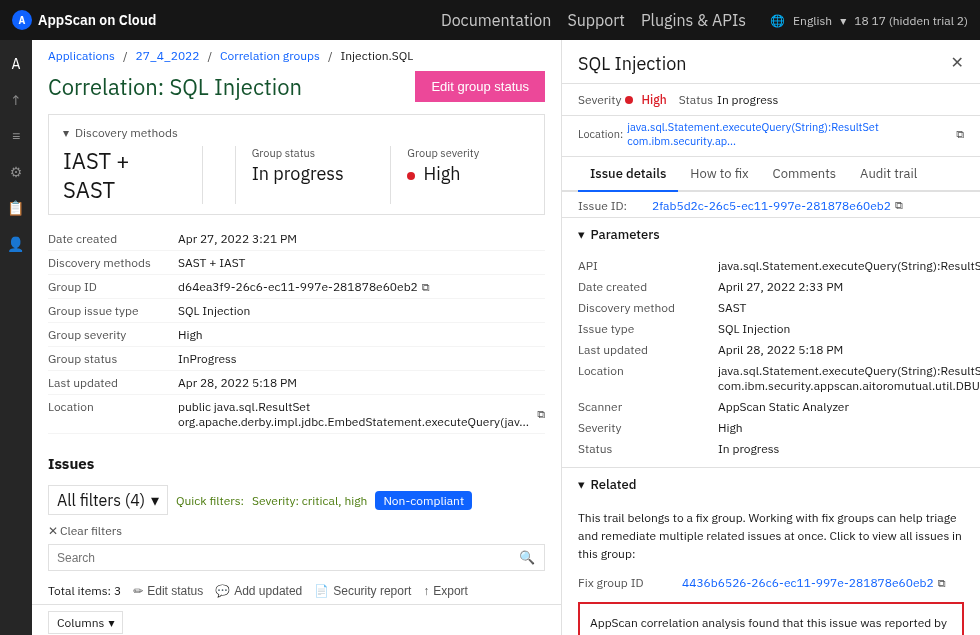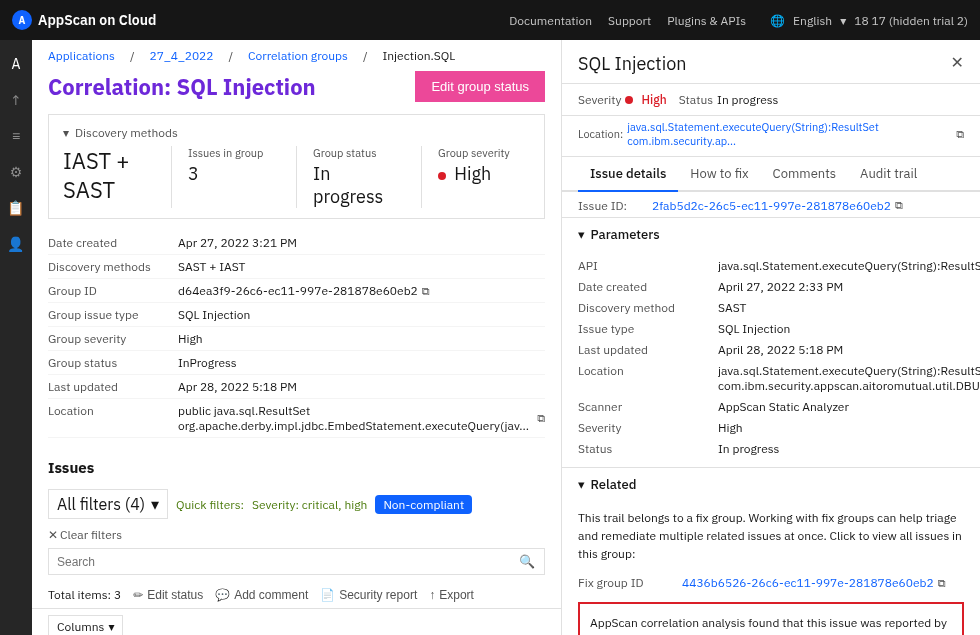--- a/index.html
+++ b/index.html
@@ -3,42 +3,42 @@
   <meta charset="utf-8">
   <style>
     * { box-sizing: border-box; margin: 0; padding: 0; }
     body { font-family: 'IBM Plex Sans', Arial, sans-serif; font-size: 13px; background: #f4f4f4; color: #161616; width: 980px; height: 635px; overflow: hidden; }
 
     
     .top-nav { background: #161616; color: #fff; height: 40px; display: flex; align-items: center; padding: 0 12px; gap: 8px; }
     .top-nav-logo { display: flex; align-items: center; gap: 6px; font-size: 14px; font-weight: 600; color: #fff; }
     .top-nav-logo .logo-icon { width: 20px; height: 20px; background: #0f62fe; border-radius: 50%; display: flex; align-items: center; justify-content: center; font-size: 10px; color: #fff; font-weight: bold; }
     .top-nav-spacer { flex: 1; }
-    .top-nav-links { display: flex; gap: 16px; font-size: 12px; color: #c6c6c6; }
+    .top-nav-links { display: flex; gap: 16px; font-size: 16px; color: #c6c6c6; }
     .top-nav-links span { cursor: pointer; }
     .top-nav-right { display: flex; align-items: center; gap: 8px; font-size: 12px; color: #c6c6c6; margin-left: 16px; }
 
     
     .sidebar { position: absolute; left: 0; top: 40px; width: 32px; height: 595px; background: #262626; display: flex; flex-direction: column; align-items: center; padding-top: 8px; gap: 4px; }
     .sidebar-icon { width: 32px; height: 32px; display: flex; align-items: center; justify-content: center; color: #8d8d8d; font-size: 14px; cursor: pointer; }
     .sidebar-icon.active { color: #fff; }
 
     
     .main { position: absolute; left: 32px; top: 40px; width: 948px; height: 595px; display: flex; }
     .left-panel { width: 530px; height: 595px; background: #fff; overflow-y: auto; border-right: 1px solid #e0e0e0; }
     .right-panel { width: 418px; height: 595px; background: #fff; overflow-y: auto; }
 
     
-    .breadcrumb { padding: 8px 16px 4px; font-size: 12px; color: #0f62fe; display: flex; gap: 15px; align-items: center; }
+    .breadcrumb { padding: 8px 16px 4px; font-size: 12px; color: #0f62fe; display: flex; gap: 8px; align-items: center; }
     .breadcrumb span { color: #525252; }
     .breadcrumb a { color: #0f62fe; text-decoration: none; }
 
     
     .page-header { padding: 4px 16px 12px; display: flex; align-items: center; justify-content: space-between; }
-    .page-title { font-size: 22px; font-weight: 700; color: #6d28d9; }
+    .page-title { font-size: 22px; font-weight: 400; color: #14532d; }
     .btn-primary { background: #ec4899; color: #fff; border: none; padding: 8px 16px; font-size: 13px; cursor: pointer; border-radius: 0; }
 
     
     .summary-card { margin: 0 16px 12px; border: 1px solid #e0e0e0; padding: 10px 14px; }
     .summary-card-header { display: flex; align-items: center; gap: 6px; font-size: 12px; color: #525252; margin-bottom: 6px; }
     .summary-row { display: flex; gap: 0; }
     .summary-col { flex: 1; }
     .summary-label { font-size: 11px; color: #525252; margin-bottom: 2px; }
     .summary-value { font-size: 18px; font-weight: 400; color: #161616; }
     .summary-value.large { font-size: 22px; }
@@ -154,24 +154,20 @@
     <div class="summary-card">
       <div class="summary-card-header">
         <span>▾</span>
         <span>Discovery methods</span>
       </div>
       <div class="summary-row">
         <div class="summary-col">
           <div class="summary-value large">IAST + SAST</div>
         </div>
         <div class="summary-divider"></div>
-        <div class="summary-col">
-          <div class="summary-label">Issues in group</div>
-          <div class="summary-value">3</div>
-        </div>
         <div class="summary-divider"></div>
         <div class="summary-col">
           <div class="summary-label">Group status</div>
           <div class="summary-value">In progress</div>
         </div>
         <div class="summary-divider"></div>
         <div class="summary-col">
           <div class="summary-label">Group severity</div>
           <div class="summary-value">
             <span class="severity-dot dot-red"></span>
@@ -246,21 +242,21 @@
     </div>
 
     <div class="table-toolbar">
       <span class="total-count">Total items: 3</span>
       <button class="toolbar-btn">
         <span>✏</span>
         <span>Edit status</span>
       </button>
       <button class="toolbar-btn">
         <span>💬</span>
-        <span>Add comment</span>
+        <span>Add updated</span>
       </button>
       <button class="toolbar-btn">
         <span>📄</span>
         <span>Security report</span>
       </button>
       <button class="toolbar-btn">
         <span>↑</span>
         <span>Export</span>
       </button>
     </div>

